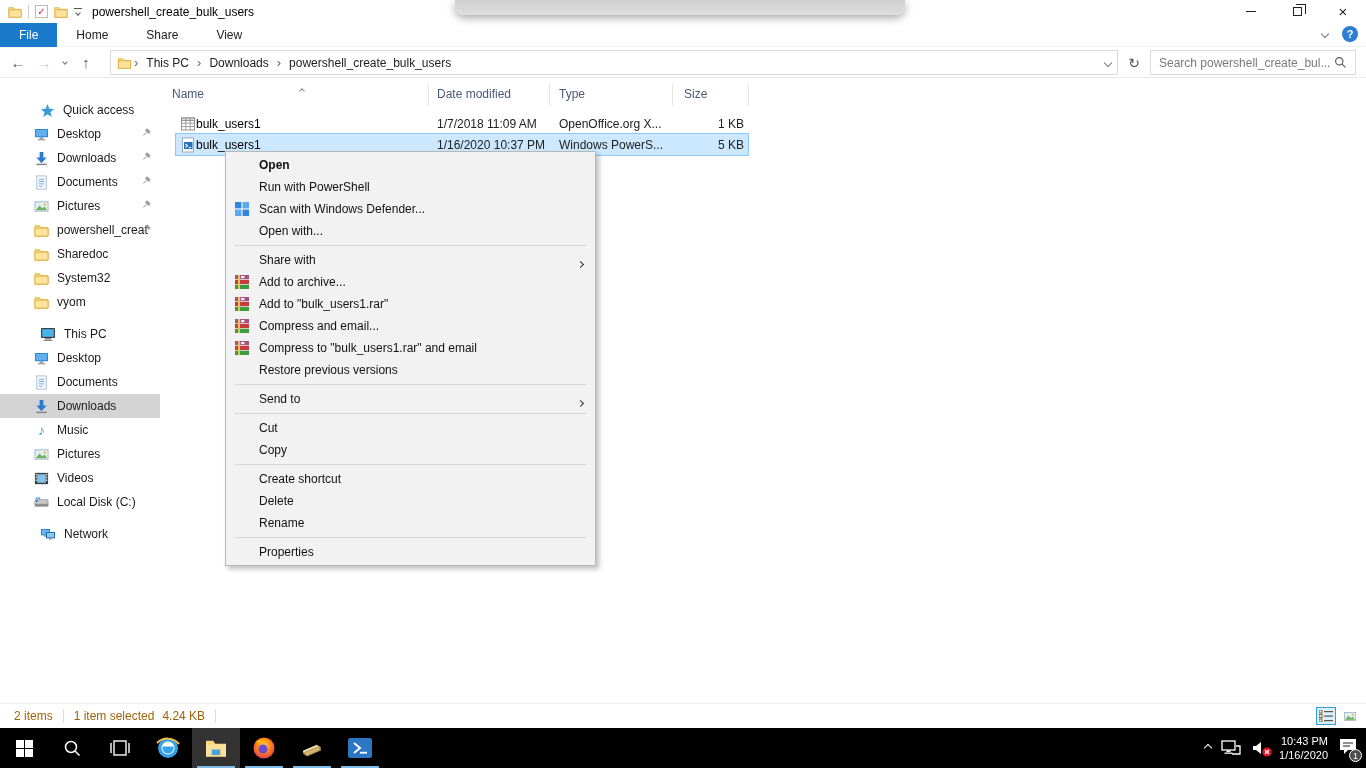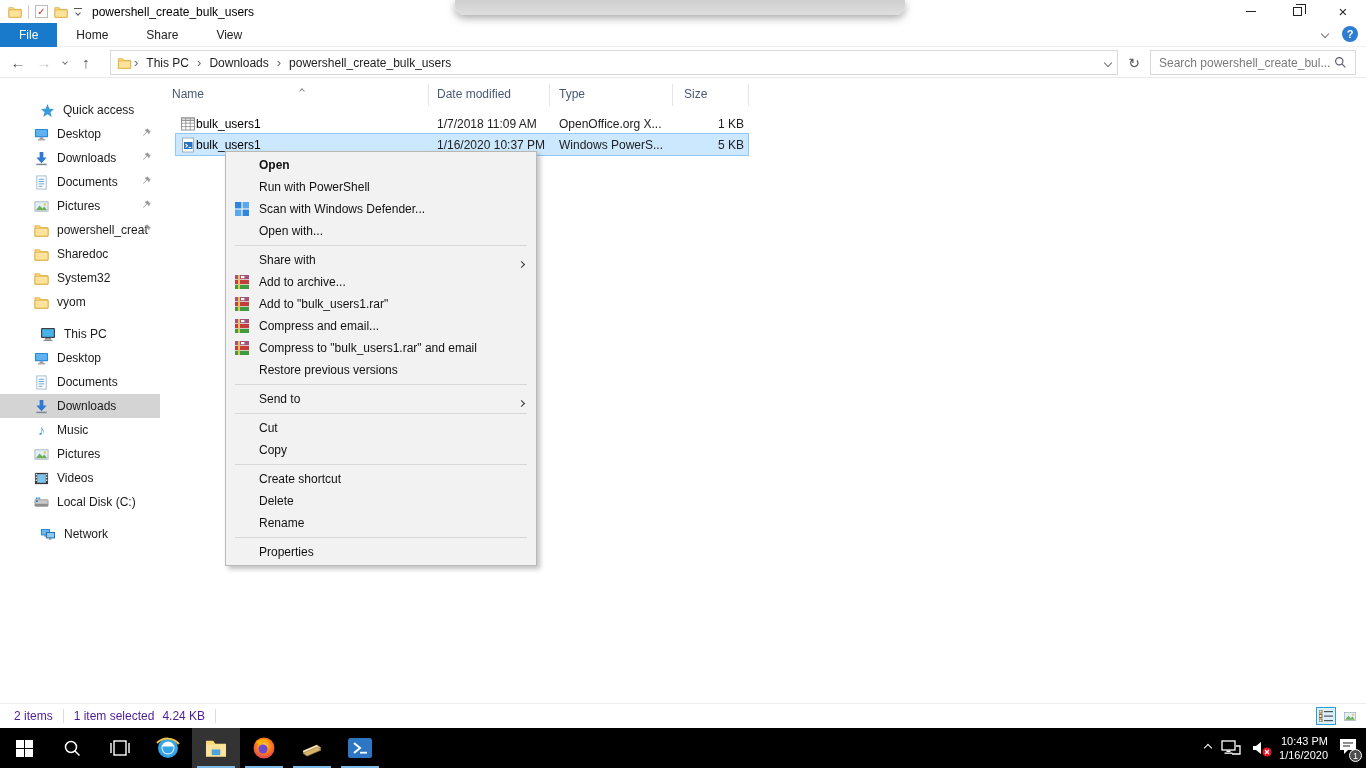--- a/index.html
+++ b/index.html
@@ -61,32 +61,32 @@
   .sortcaret .chv { width:4px; height:4px; border-color:#888; }
   .frow { position:absolute; left:16px; width:572px; height:21px; display:flex; align-items:center; }
   .frow .fname { margin-left:0; color:#000; }
   .frow .fdate { position:absolute; left:261px; color:#212121; }
   .frow .ftype { position:absolute; left:383px; color:#212121; }
   .frow .fsize { position:absolute; right:4px; color:#212121; }
   .frow.sel { background:#cce8ff; outline:1px solid #90c8f6; }
   .ficon { width:16px; height:16px; margin-left:4px; flex:none; }
 
   
-  .menu { position:absolute; left:225px; top:151px; width:312px; background:#f2f2f2; border:1px solid #b8b8b8; box-shadow:3px 3px 5px rgba(0,0,0,.25); padding:2px 0; z-index:50; }
+  .menu { position:absolute; left:225px; top:151px; width:371px; background:#f2f2f2; border:1px solid #b8b8b8; box-shadow:3px 3px 5px rgba(0,0,0,.25); padding:2px 0; z-index:50; }
   .mi { height:22px; display:flex; align-items:center; padding-left:8px; position:relative; color:#111; }
   .mi .micon { width:16px; height:16px; margin-right:9px; flex:none; }
   .mi .mspacer { width:16px; margin-right:9px; flex:none; }
   .mi.bold { font-weight:bold; }
   .mi.hl { background:#dadada; }
   .msep { height:1px; background:#d7d7d7; margin:3px 9px; }
   .subarrow { position:absolute; right:12px; top:7px; }
   .subarrow .chv { border-color:#333; width:5px; height:5px; }
 
   
-  .statusbar { position:absolute; left:0; top:703px; width:1366px; height:25px; background:#fff; border-top:1px solid #eee; display:flex; align-items:center; color:#4c1d95; }
+  .statusbar { position:absolute; left:0; top:703px; width:1366px; height:25px; background:#fff; border-top:1px solid #eee; display:flex; align-items:center; color:#a16207; }
   .st-sep { width:1px; height:14px; background:#ddd; margin:0 10px; }
   .status-left { display:flex; align-items:center; padding-left:14px; }
   .viewbtns { position:absolute; right:6px; top:3px; display:flex; gap:4px; }
   .vbtn { width:20px; height:18px; display:flex; align-items:center; justify-content:center; }
   .vbtn.active { border:1px solid #2a9fd8; background:#d9effa; }
 
   
   .taskbar { position:absolute; left:0; top:728px; width:1366px; height:40px; background:#000; }
   .tslot { position:absolute; top:0; width:48px; height:40px; display:flex; align-items:center; justify-content:center; }
   .tslot.open { background:#333; }

